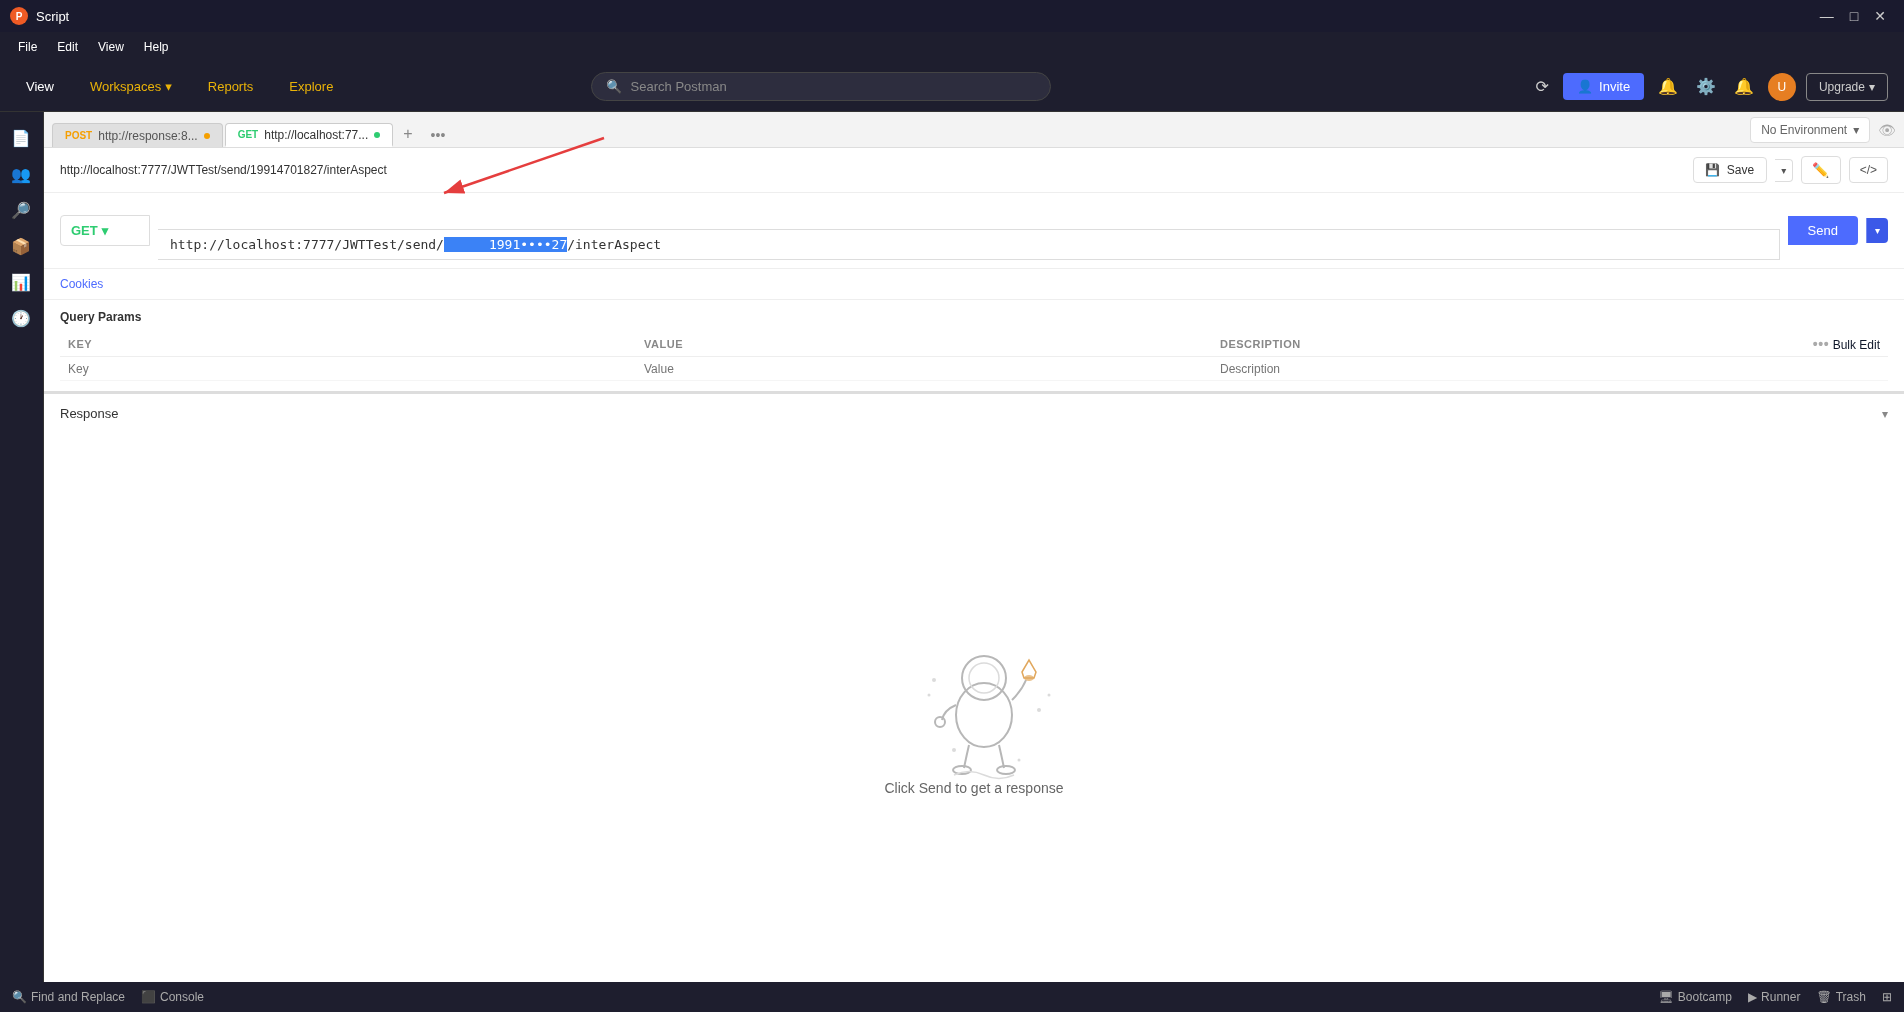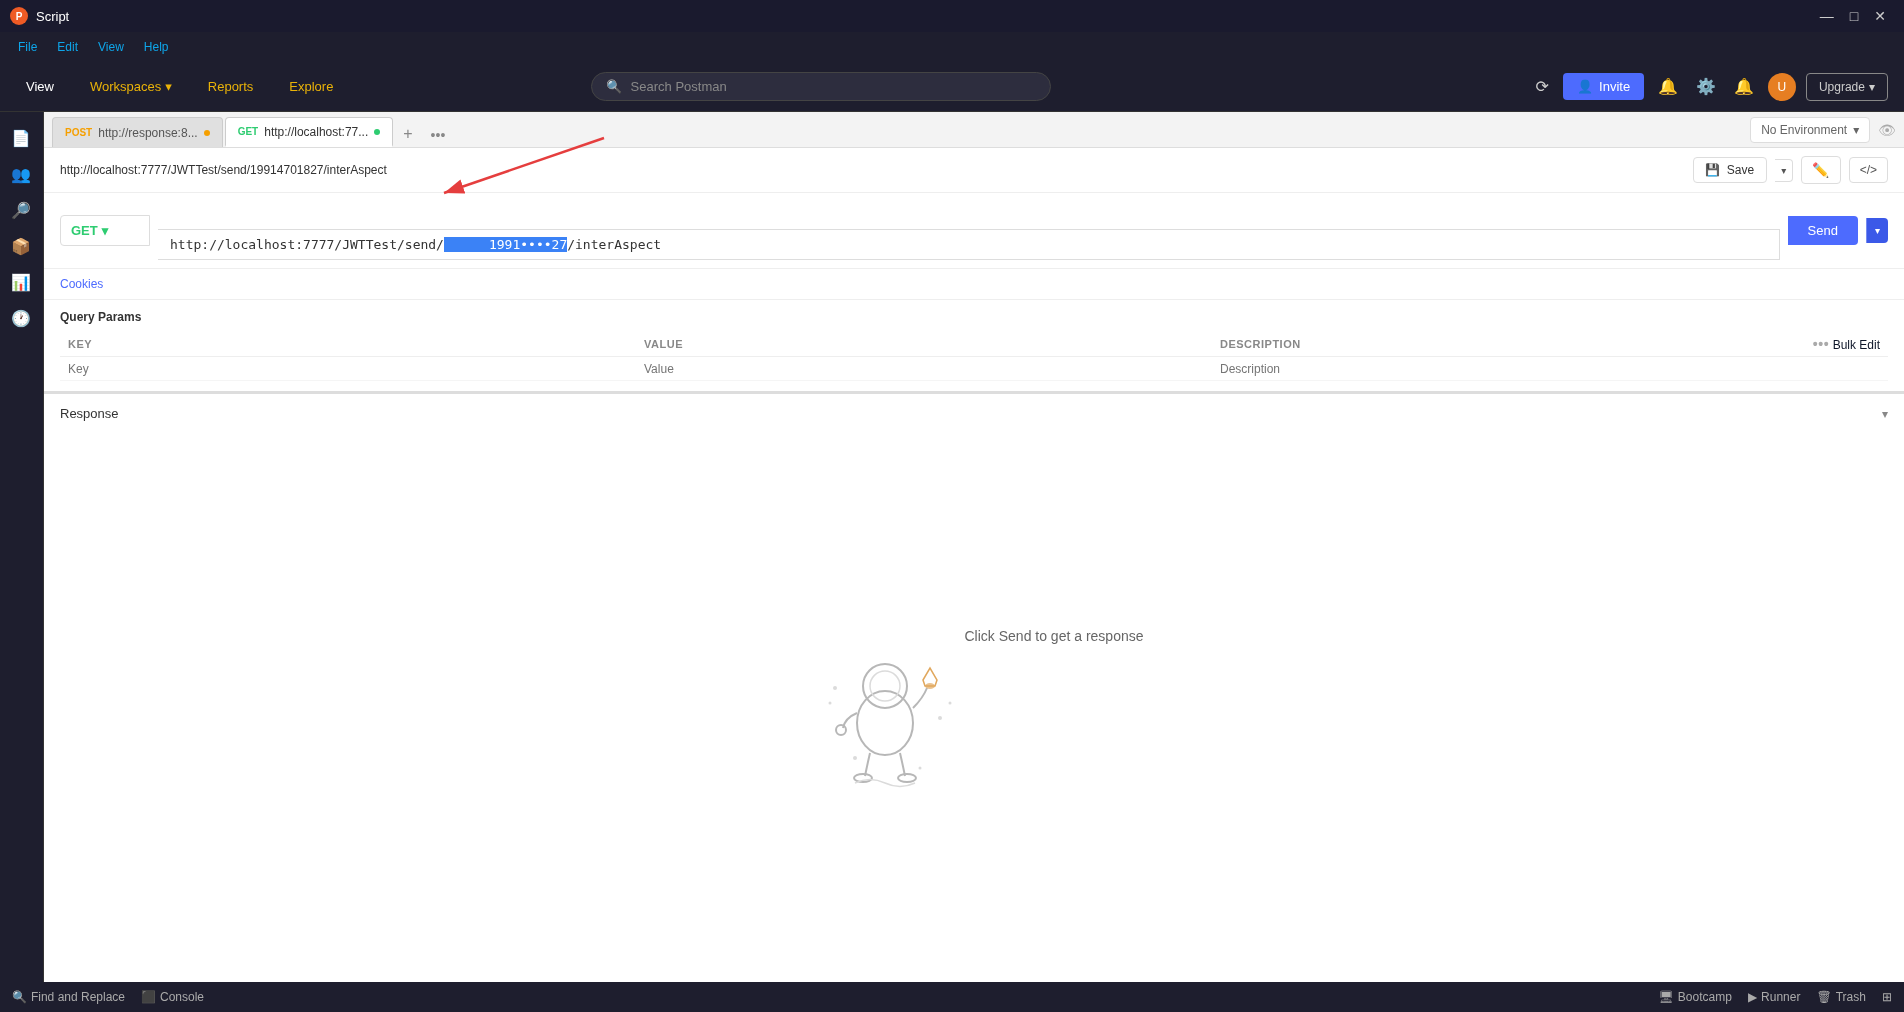--- a/index.html
+++ b/index.html
@@ -7,21 +7,21 @@
 
     
     .titlebar { height: 32px; background: #1a1a2e; display: flex; align-items: center; justify-content: space-between; padding: 0 10px; }
     .titlebar-left { display: flex; align-items: center; gap: 8px; color: #fff; font-size: 13px; }
     .titlebar-logo { width: 18px; height: 18px; background: #ef5b25; border-radius: 50%; display: flex; align-items: center; justify-content: center; font-size: 10px; color: white; font-weight: bold; }
     .win-controls { display: flex; gap: 0; }
     .win-btn { background: none; border: none; color: #ccc; font-size: 14px; cursor: pointer; padding: 4px 8px; }
 
     
     .menubar { height: 30px; background: #1e1e2e; display: flex; align-items: center; padding: 0 10px; gap: 4px; }
-    .menu-item { color: #0ea5e9; font-size: 12px; padding: 4px 8px; cursor: pointer; border-radius: 3px; }
+    .menu-item { color: #ffffff; font-size: 12px; padding: 4px 8px; cursor: pointer; border-radius: 3px; }
 
     
     .topnav { height: 50px; background: #1e1e2e; display: flex; align-items: center; padding: 0 16px; gap: 16px; border-bottom: 1px solid #333; }
     .nav-btn { color: #eab308; font-size: 13px; padding: 6px 10px; border-radius: 4px; cursor: pointer; display: flex; align-items: center; gap: 4px; background: none; border: none; }
     .nav-btn.active { color: #fff; }
     .search-bar { flex: 1; max-width: 460px; margin: 0 auto; background: #2d2d3e; border: 1px solid #444; border-radius: 20px; display: flex; align-items: center; padding: 6px 14px; gap: 8px; color: #888; font-size: 13px; cursor: pointer; }
     .topnav-right { display: flex; align-items: center; gap: 10px; margin-left: auto; }
     .icon-btn { background: none; border: none; color: #ccc; cursor: pointer; font-size: 16px; padding: 4px; border-radius: 4px; display: flex; align-items: center; justify-content: center; }
     .invite-btn { background: #4d6bfe; color: white; border: none; border-radius: 4px; padding: 6px 14px; font-size: 13px; cursor: pointer; display: flex; align-items: center; gap: 6px; }
     .upgrade-btn { background: none; border: 1px solid #888; color: #ccc; border-radius: 4px; padding: 6px 12px; font-size: 12px; cursor: pointer; display: flex; align-items: center; gap: 4px; }
@@ -31,21 +31,21 @@
 
     
     .sidebar { width: 44px; background: #1e1e2e; display: flex; flex-direction: column; align-items: center; padding: 10px 0; gap: 4px; border-right: 1px solid #333; }
     .sidebar-icon { width: 32px; height: 32px; display: flex; align-items: center; justify-content: center; color: #888; font-size: 16px; cursor: pointer; border-radius: 4px; }
 
     
     .content { flex: 1; display: flex; flex-direction: column; background: #fff; }
 
     
     .tabs-bar { height: 36px; background: #f3f3f3; display: flex; align-items: flex-end; border-bottom: 1px solid #ddd; padding: 0 8px; gap: 2px; }
-    .tab { height: 30px; display: flex; align-items: center; gap: 6px; padding: 0 12px; font-size: 12px; cursor: pointer; border-radius: 4px 4px 0 0; background: #e0e0e0; color: #555; border: 1px solid #ccc; border-bottom: none; position: relative; }
+    .tab { height: 24px; display: flex; align-items: center; gap: 6px; padding: 0 12px; font-size: 12px; cursor: pointer; border-radius: 4px 4px 0 0; background: #e0e0e0; color: #555; border: 1px solid #ccc; border-bottom: none; position: relative; }
     .tab.active { background: #fff; color: #333; border-bottom: 2px solid #fff; }
     .tab-method { font-size: 10px; font-weight: bold; }
     .tab-method.post { color: #f59f00; }
     .tab-method.get { color: #2ecc71; }
     .tab-dot-post { width: 6px; height: 6px; border-radius: 50%; background: #f59f00; }
     .tab-dot-get { width: 6px; height: 6px; border-radius: 50%; background: #2ecc71; }
     .tab-add { padding: 4px 8px; font-size: 16px; color: #888; cursor: pointer; background: none; border: none; }
     .tab-more { padding: 4px 8px; font-size: 14px; color: #888; cursor: pointer; background: none; border: none; }
 
     
@@ -88,21 +88,21 @@
     .response-toggle { color: #888; font-size: 12px; }
     .response-body { flex: 1; display: flex; flex-direction: column; align-items: center; justify-content: center; padding: 20px; }
 
     
     .statusbar { height: 30px; background: #1e1e2e; display: flex; align-items: center; justify-content: space-between; padding: 0 12px; }
     .statusbar-left { display: flex; align-items: center; gap: 16px; color: #aaa; font-size: 12px; }
     .statusbar-right { display: flex; align-items: center; gap: 16px; color: #aaa; font-size: 12px; }
     .statusbar-item { display: flex; align-items: center; gap: 4px; cursor: pointer; }
 
     
-    .astronaut-container { display: flex; flex-direction: row; align-items: flex-start; gap: 0; }
+    .astronaut-container { display: flex; flex-direction: column; align-items: flex-end; gap: 0; }
     .astronaut-svg { opacity: 0.7; }
 
     
     .env-selector { background: #fff; border: 1px solid #ddd; border-radius: 4px; padding: 5px 10px; font-size: 12px; color: #666; cursor: pointer; display: flex; align-items: center; gap: 6px; }
     .env-eye { background: none; border: none; color: #aaa; cursor: pointer; font-size: 14px; }
   </style>
 </head>
 <body>
 
 <div class="titlebar">

